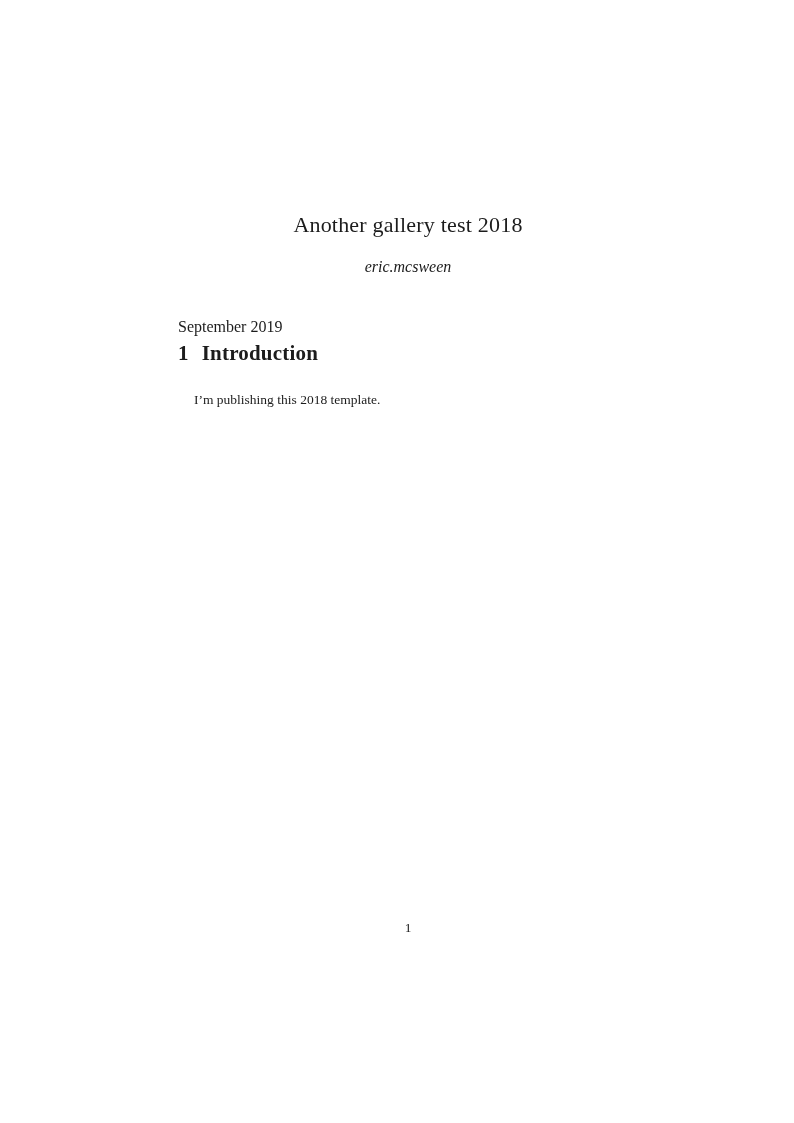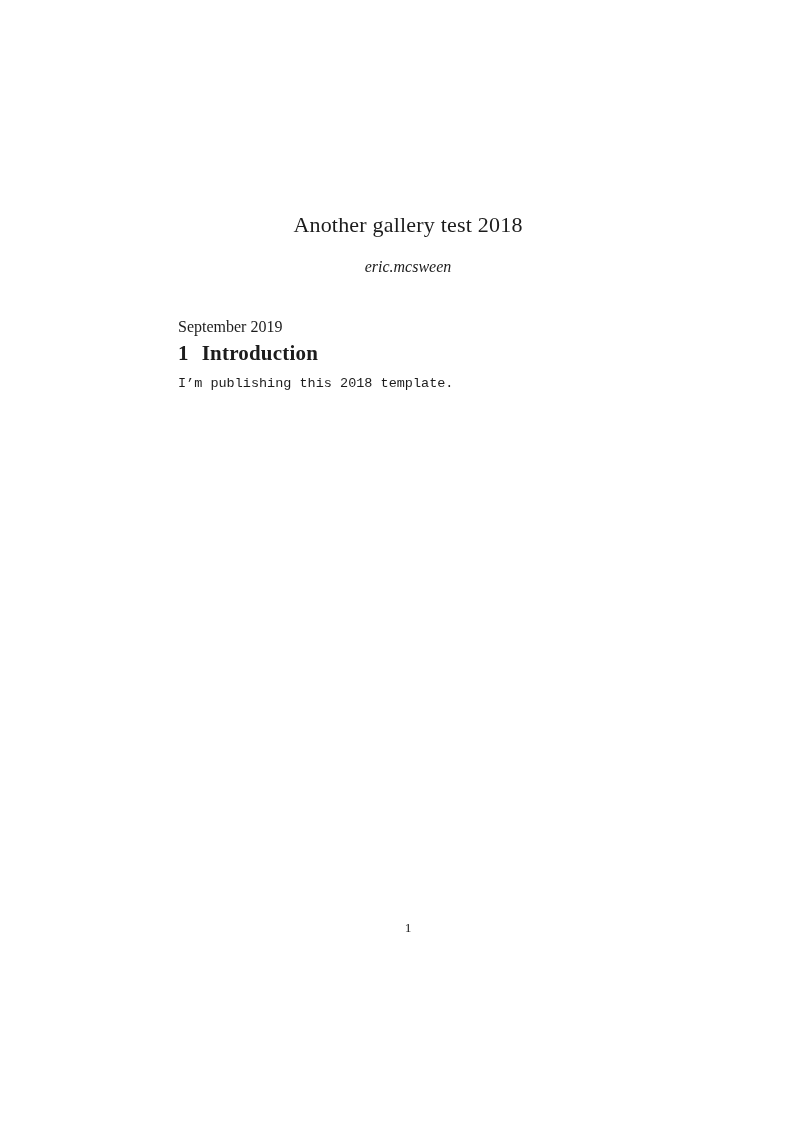--- a/index.html
+++ b/index.html
@@ -55,24 +55,23 @@
   }
   .section-number {
     display: inline-block;
     margin-right: 13px;
   }
   .body-paragraph {
     position: absolute;
     left: 178px;
     width: 460px;
     top: 376px;
-    margin: 0;
+    margin: 16px;
     font-size: 13.5px;
     line-height: 1.25;
-    font-family: Liberation Mono, monospace;
   }
   .page-number {
     position: absolute;
     left: 178px;
     width: 460px;
     top: 920px;
     font-size: 13.5px;
     text-align: center;
   }
 </style>

